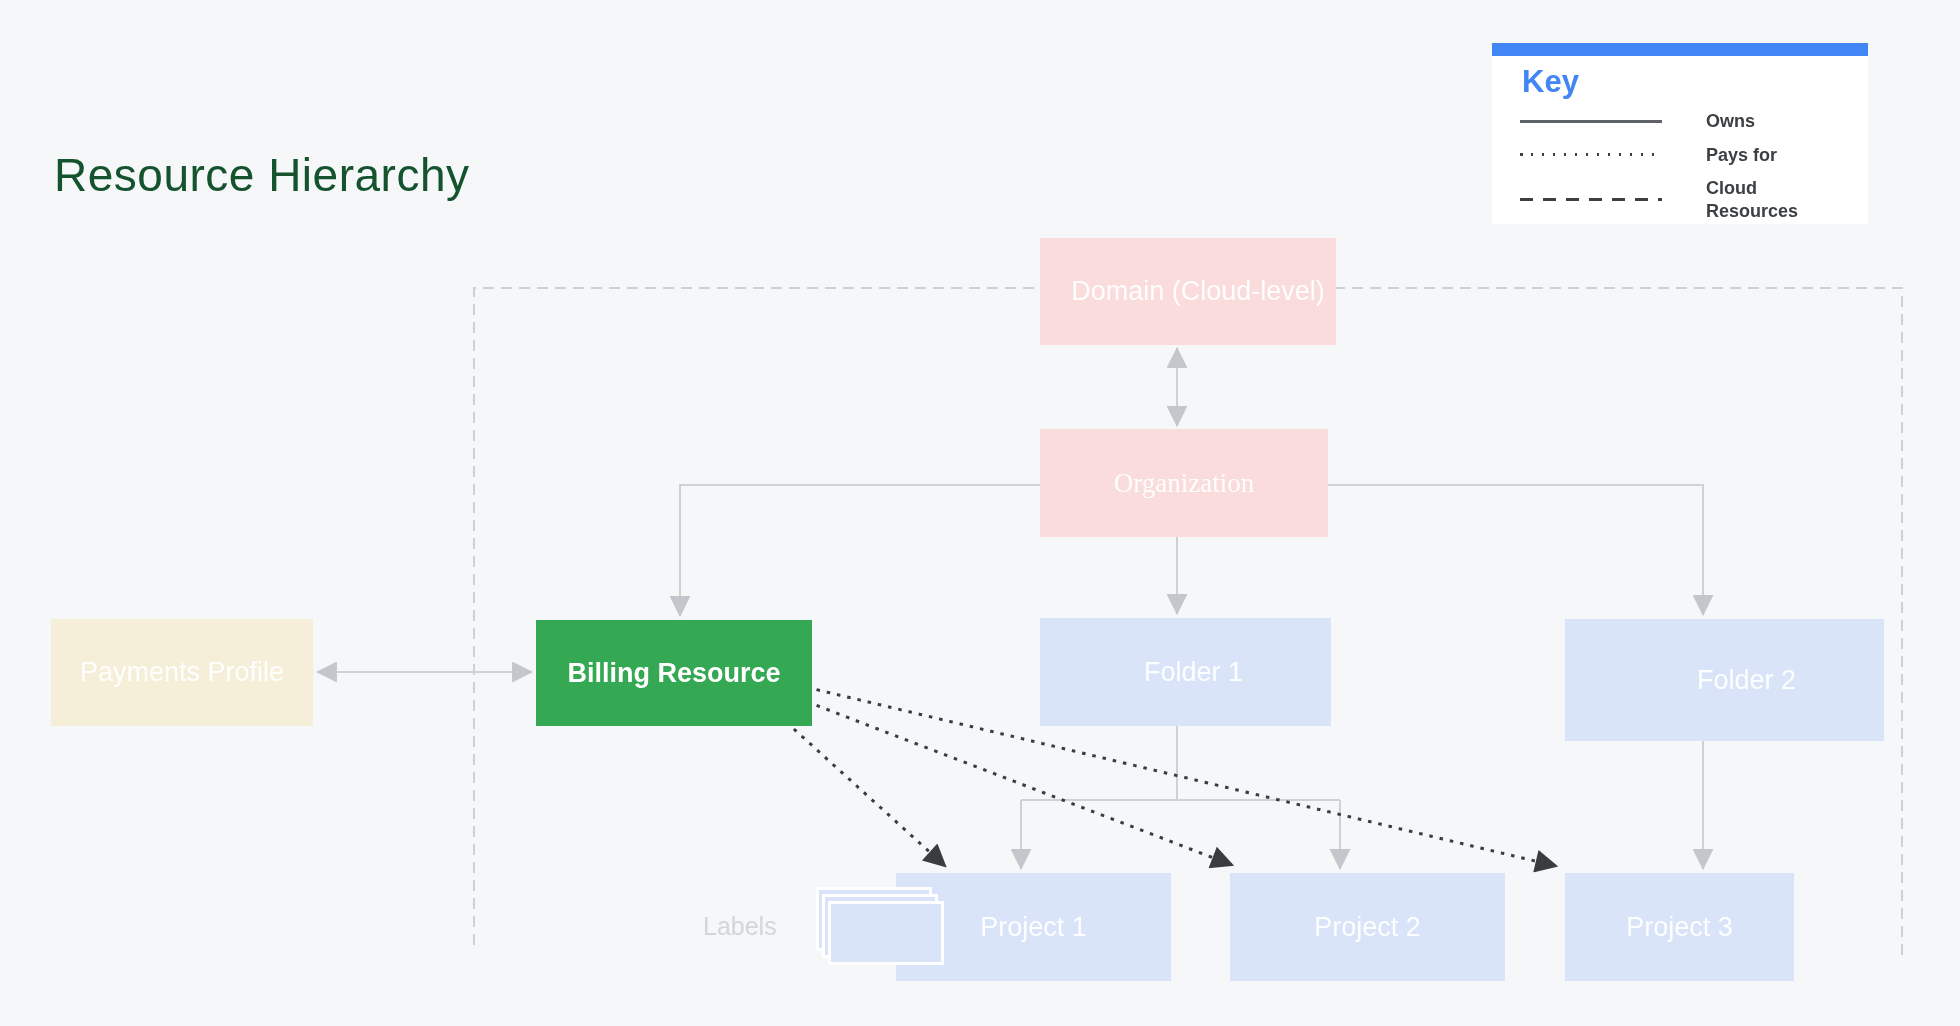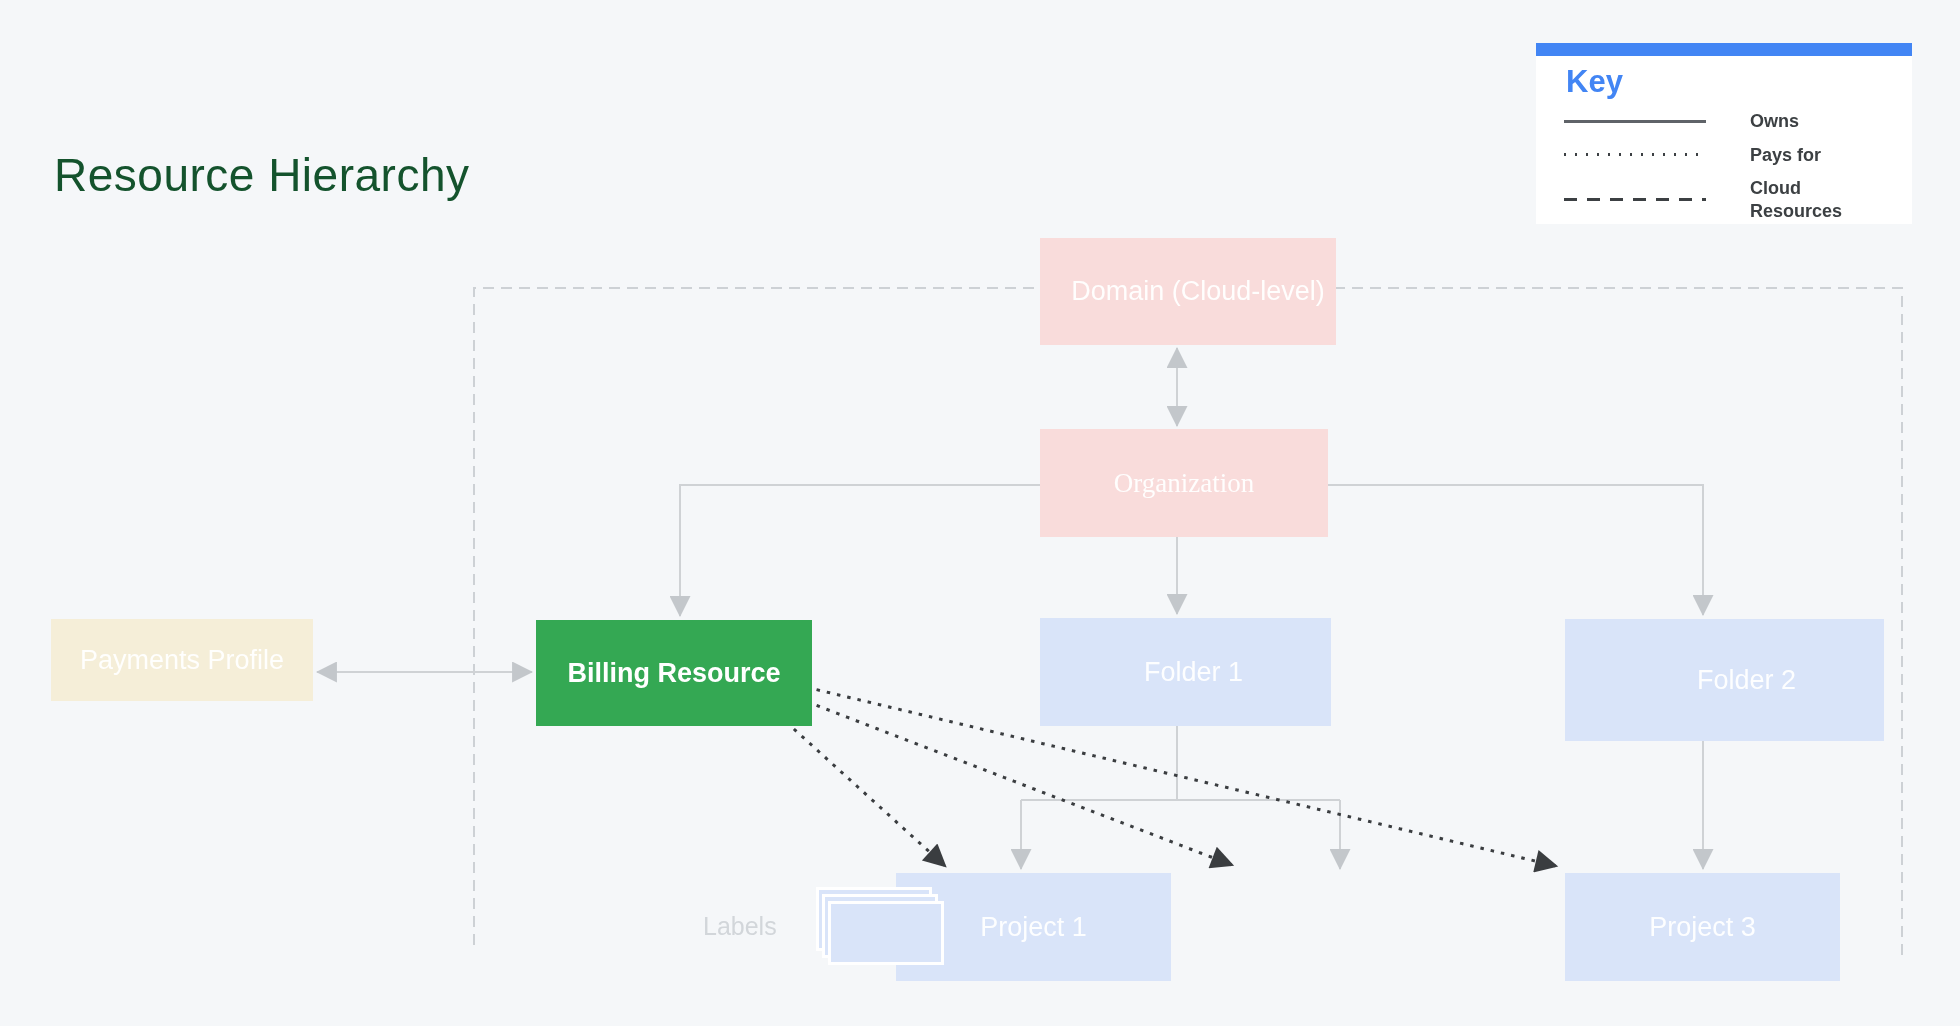--- a/index.html
+++ b/index.html
@@ -29,21 +29,21 @@
   .cards-icon{position:absolute;left:816px;top:887px;width:130px;height:80px;}
   .cards-icon .card{
     position:absolute;width:110px;height:58px;
     background:#d9e4f9;border:3px solid #ffffff;
   }
   .cards-icon .card.c1{left:0;top:0;}
   .cards-icon .card.c2{left:6px;top:7px;}
   .cards-icon .card.c3{left:12px;top:14px;}
 
   
-  .key-panel{position:absolute;left:1536px;top:43px;width:376px;height:181px;}
+  .key-panel{position:absolute;left:1492px;top:43px;width:376px;height:181px;}
   .key-bar{height:13px;background:#4285f4;}
   .key-body{background:#ffffff;height:168px;padding:6px 0 0 28px;box-sizing:border-box;}
   .key-title{font-size:31px;font-weight:bold;color:#4285f4;margin:2px 0 10px 2px;}
   .key-row{display:flex;align-items:center;margin-bottom:11px;}
   .key-sample{width:142px;height:3px;flex:none;}
   .key-sample.solid{background:#5f6368;}
   .key-sample.dotted{background:repeating-linear-gradient(90deg,#3c4043 0 2.5px,transparent 2.5px 11px);}
   .key-sample.dashed{background:repeating-linear-gradient(90deg,#3c4043 0 13px,transparent 13px 23px);}
   .key-label{
     margin-left:44px;font-size:18px;font-weight:bold;color:#3c4043;
@@ -93,42 +93,45 @@
   </svg>
 
   <div class="node" style="left: 1040px; top: 238px; width: 276px; height: 107px; background-color: rgb(249, 220, 219); padding-left: 20px;">
     <span>Domain (Cloud-level)</span>
   </div>
 
   <div class="node" style="left: 1040px; top: 429px; width: 288px; height: 108px; background-color: rgb(249, 220, 219); font-family: Liberation Serif, serif;">
     <span>Organization</span>
   </div>
 
-  <div class="node" style="left: 51px; top: 619px; width: 262px; height: 82px; background-color: rgb(245, 238, 216);">
+  <div class="node" style="left: 51px; top: 619px; width: 262px; height: 107px; background-color: rgb(245, 238, 216);">
     <span>Payments Profile</span>
   </div>
 
   <div class="node bold" style="left: 536px; top: 620px; width: 276px; height: 106px; background-color: rgb(52, 168, 83);">
     <span>Billing Resource</span>
   </div>
 
   <div class="node" style="left: 1040px; top: 618px; width: 275px; height: 108px; background-color: rgb(217, 228, 249); padding-left: 16px;">
     <span>Folder 1</span>
   </div>
 
   <div class="node" style="left: 1565px; top: 619px; width: 275px; height: 122px; background-color: rgb(217, 228, 249); padding-left: 44px;">
     <span>Folder 2</span>
   </div>
 
   <div class="node" style="left: 896px; top: 873px; width: 275px; height: 108px; background-color: rgb(217, 228, 249);">
     <span>Project 1</span>
   </div>
 
+  <div class="node" style="left: 1230px; top: 873px; width: 275px; height: 108px; background-color: rgb(217, 228, 249);">
+    <span>Project 2</span>
+  </div>
 
-  <div class="node" style="left: 1565px; top: 873px; width: 275px; height: 108px; background-color: rgb(217, 228, 249);">
+  <div class="node" style="left: 1565px; top: 873px; width: 229px; height: 108px; background-color: rgb(217, 228, 249);">
     <span>Project 3</span>
   </div>
 
   <div class="labels-caption">Labels</div>
   <div class="cards-icon">
     <div class="card c1"></div>
     <div class="card c2"></div>
     <div class="card c3"></div>
   </div>
 

